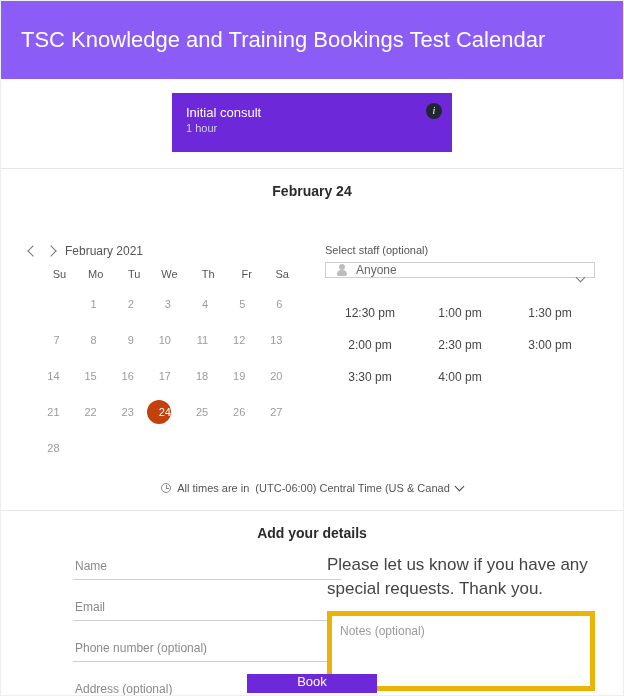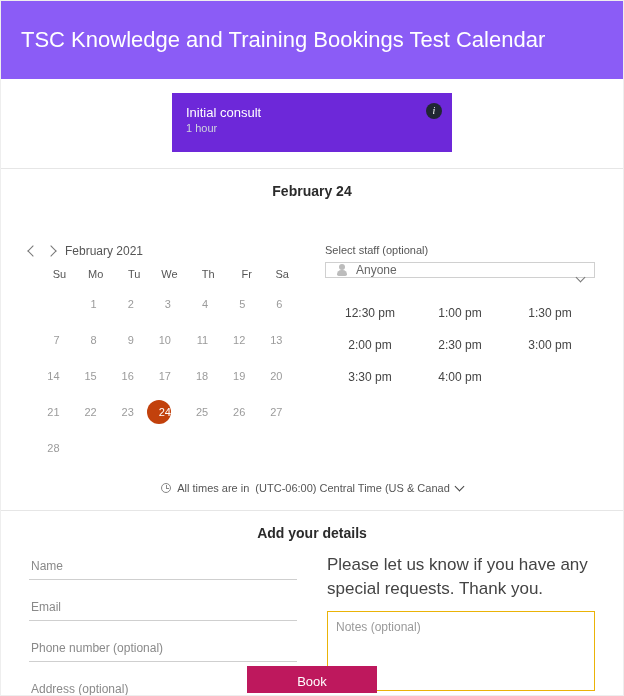--- a/index.html
+++ b/index.html
@@ -160,47 +160,48 @@
   .field-input {
     width: 100%;
     border: none;
     border-bottom: 1px solid #cfcfcf;
     font-size: 12px;
     padding: 6px 2px;
     margin-bottom: 14px;
     outline: none;
     color: #555;
     font-family: inherit;
+    margin-left: 44px;
   }
   .field-input::placeholder { color: #8a8a8a; }
   .notes-side { flex: 1; }
   .notes-msg { font-size: 17px; color: #444; line-height: 1.4; margin-bottom: 10px;}
   .notes-box {
     width: 100%; height: 80px;
-    border: 1px solid #eab308;
+    border: 5px solid #eab308;
     font-size: 12px;
     padding: 8px;
     resize: none;
     outline: none;
     color: #555;
     font-family: inherit;
   }
   .notes-box::placeholder { color: #9a9a9a; }
   .book-wrap {
     position: absolute;
     left: 0; right: 0; bottom: 0;
     display: flex; justify-content: center;
     padding-bottom: 2px;
   }
   .book-btn {
-    background: #be185d;
+    background: #6d28d9;
     color: #fff;
     border: none;
     width: 130px;
-    padding: 8px 0 4px 0;
+    padding: 0 0 4px 0;
     font-size: 13px;
     cursor: pointer;
     font-family: inherit;
   }
 </style>
 </head>
 <body>
 
 <div class="header">
   <span>TSC Knowledge and Training Bookings Test Calendar</span>

